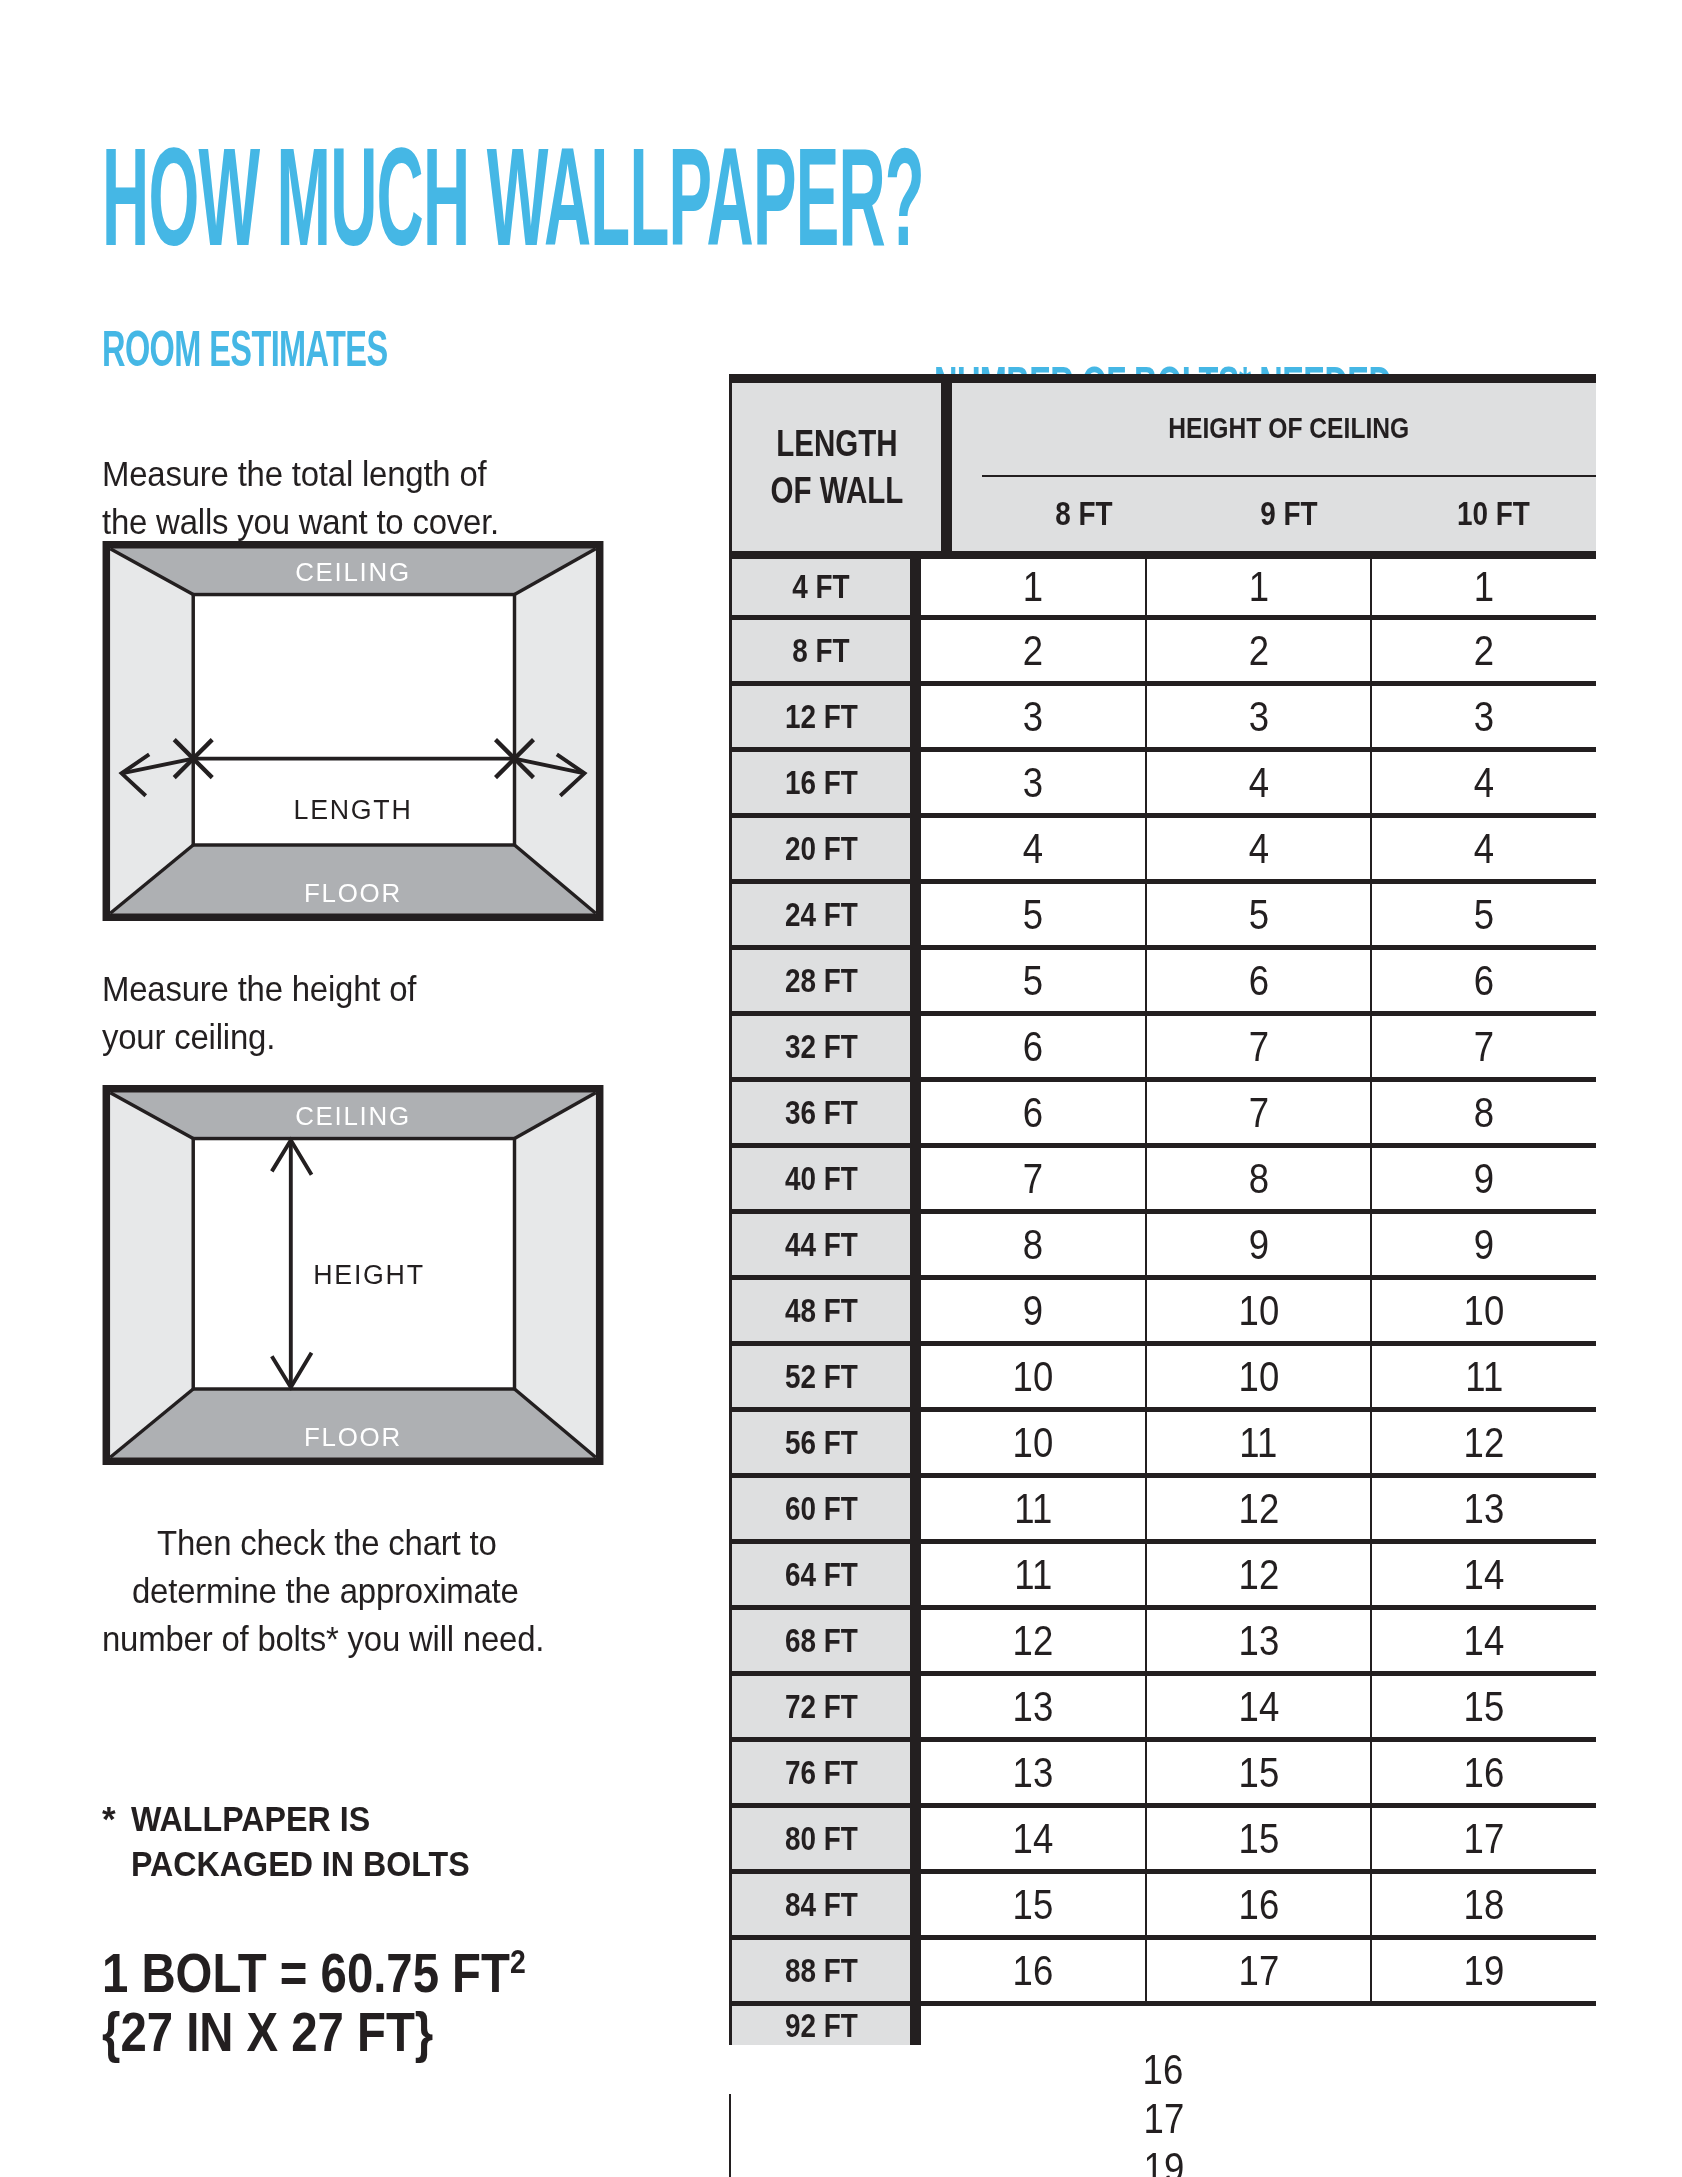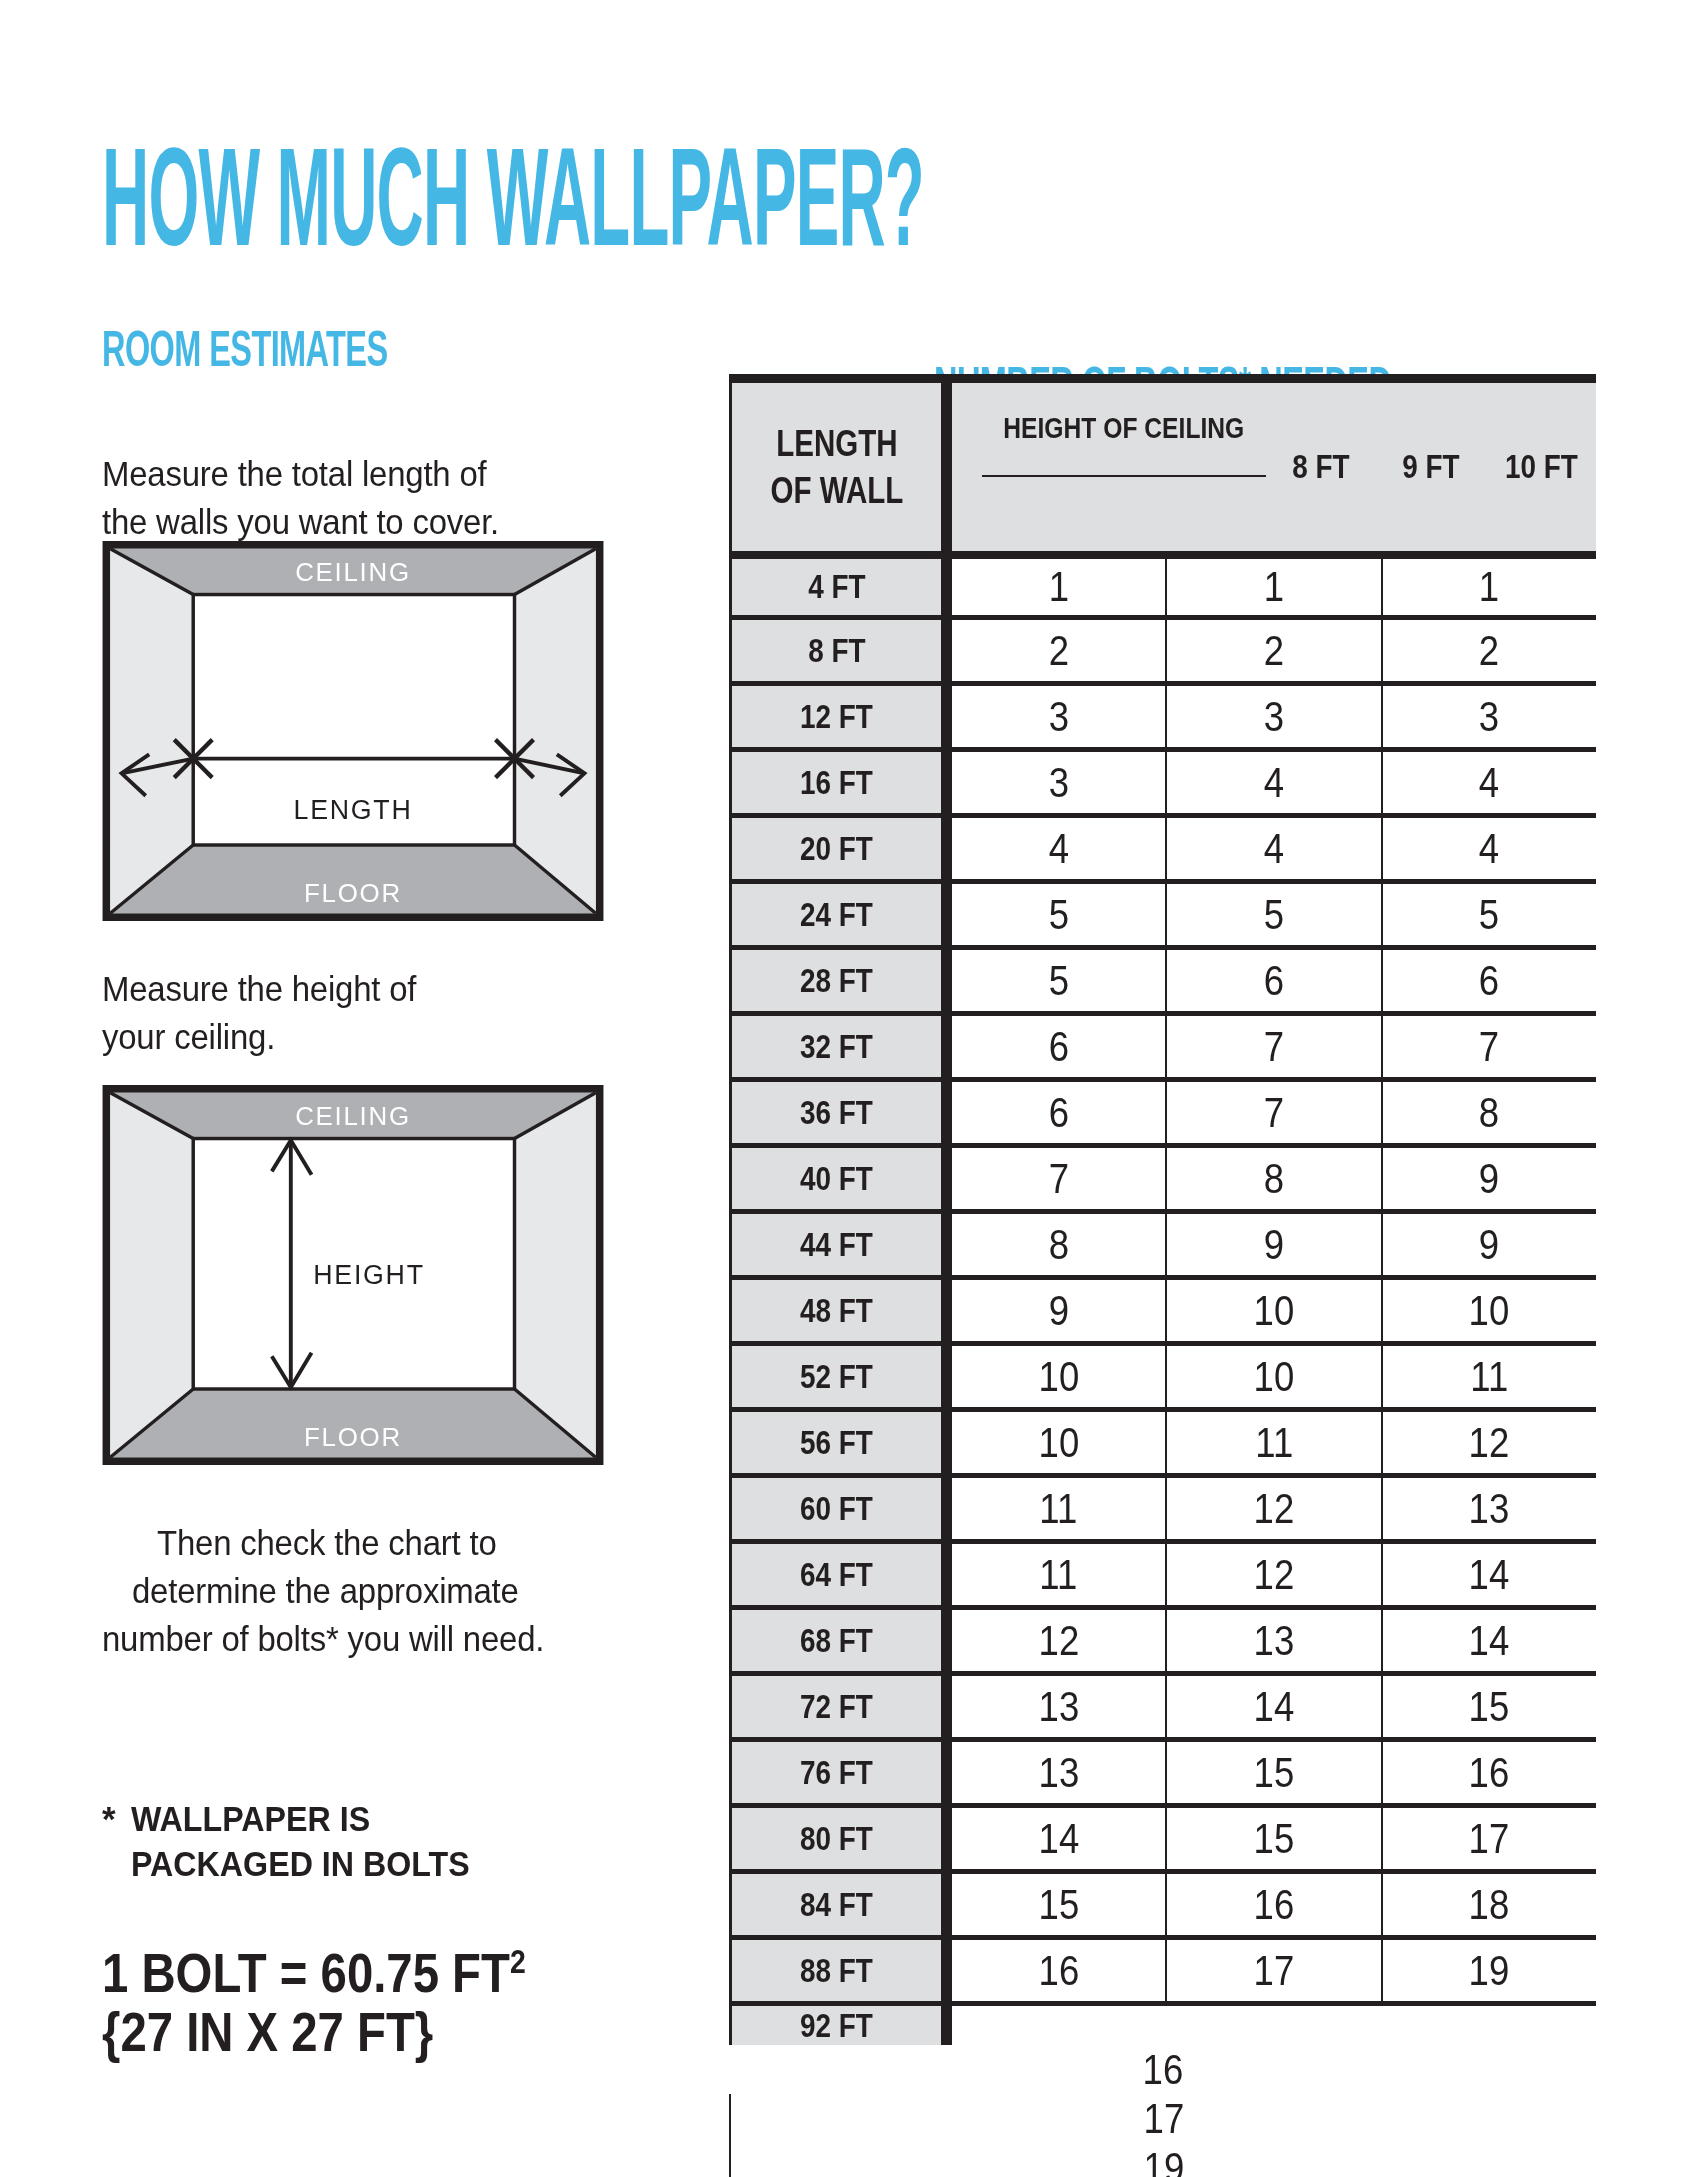--- a/index.html
+++ b/index.html
@@ -52,33 +52,33 @@
   .bolt-table{position:absolute;left:729px;top:374px;width:867px;}
   .tbar{height:8.6px;background:var(--ink);}
   .thead{display:flex;height:168px;border-bottom:8.6px solid var(--ink);}
   .th-col1{
     width:223px;flex:none;box-sizing:border-box;background:var(--gray-fill);
     border-left:3.5px solid var(--ink);border-right:11.2px solid var(--ink);
     display:flex;flex-direction:column;justify-content:center;align-items:center;
     font-weight:bold;font-size:36px;line-height:47px;text-align:center;
   }
   .th-col1 .cx-c{--sx:0.82;}
-  .th-group{flex:1;background:var(--gray-fill);display:flex;flex-direction:row;padding-left:30px;}
+  .th-group{flex:1;background:var(--gray-fill);display:flex;flex-direction:column;padding-left:30px;}
   .th-group-band{height:92px;border-bottom:2.6px solid var(--ink);display:flex;align-items:center;justify-content:center;font-weight:bold;font-size:29px;}
   .th-group-band .cx-c{--sx:0.85;}
   .th-sub-band{flex:1;display:flex;}
   .th-sub-cell{flex:1;display:flex;align-items:center;justify-content:center;font-weight:bold;font-size:34px;}
   .th-sub-cell .cx-c{--sx:0.82;}
 
   .tbody .trow{display:flex;height:66px;box-sizing:border-box;border-bottom:5.2px solid var(--ink);}
   .tbody .trow:first-child{height:61px;}
   .tbody .trow:last-child{height:73px;border-bottom-width:12px;flex-direction:column;}
   .cell{display:flex;align-items:center;justify-content:center;box-sizing:border-box;}
   .cell.label{
-    width:223px;flex:none;background:var(--gray-fill);
+    width:192px;flex:none;background:var(--gray-fill);
     border-left:3.5px solid var(--ink);border-right:11.2px solid var(--ink);
     font-weight:bold;font-size:34px;
   }
   .cell.label .cx-c{--sx:0.82;}
   .cell.value{flex:1;background:#ffffff;font-size:43px;font-weight:400;}
   .cell.value .cx-c{--sx:0.85;}
   .cell.value.v-sep{border-left:2.6px solid var(--ink);}
   .stub{width:223px;height:12px;background:var(--gray-fill);}
 </style>
 </head>

